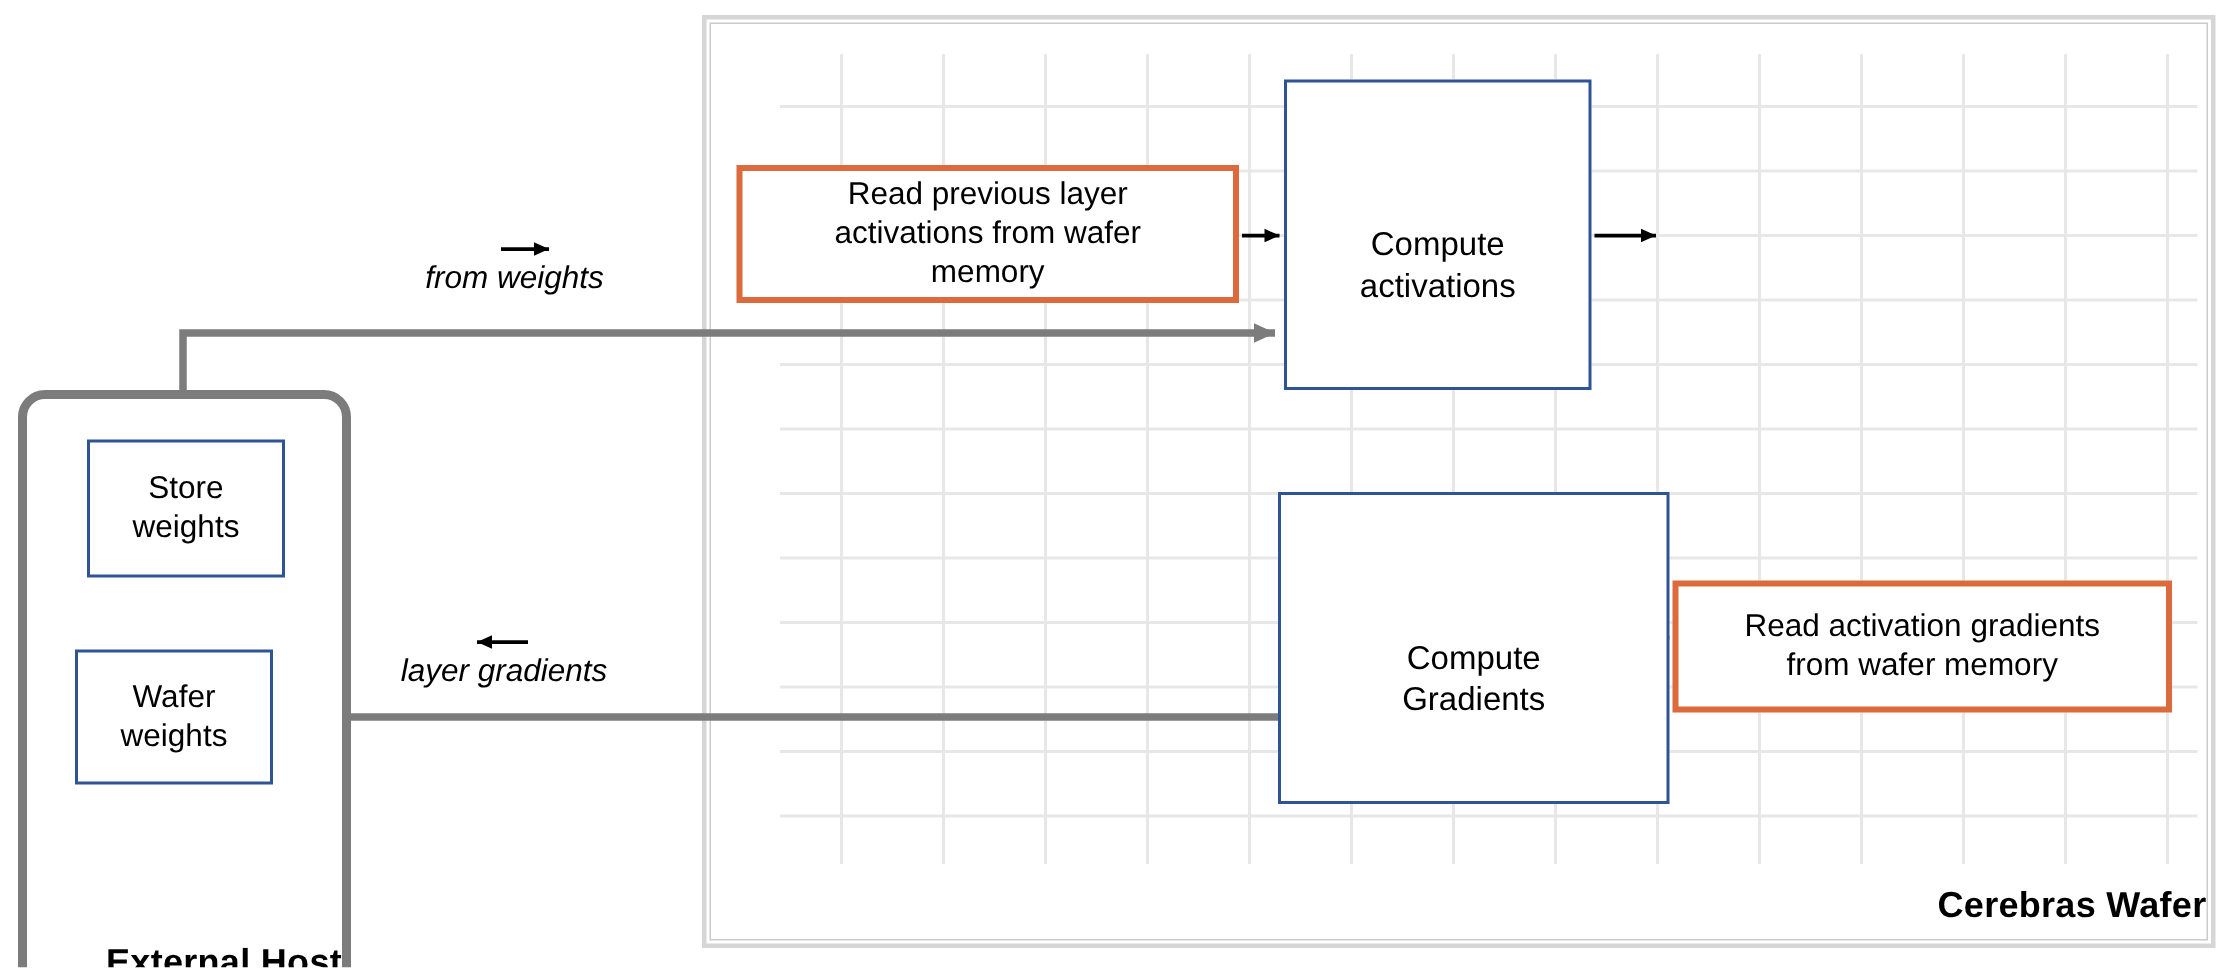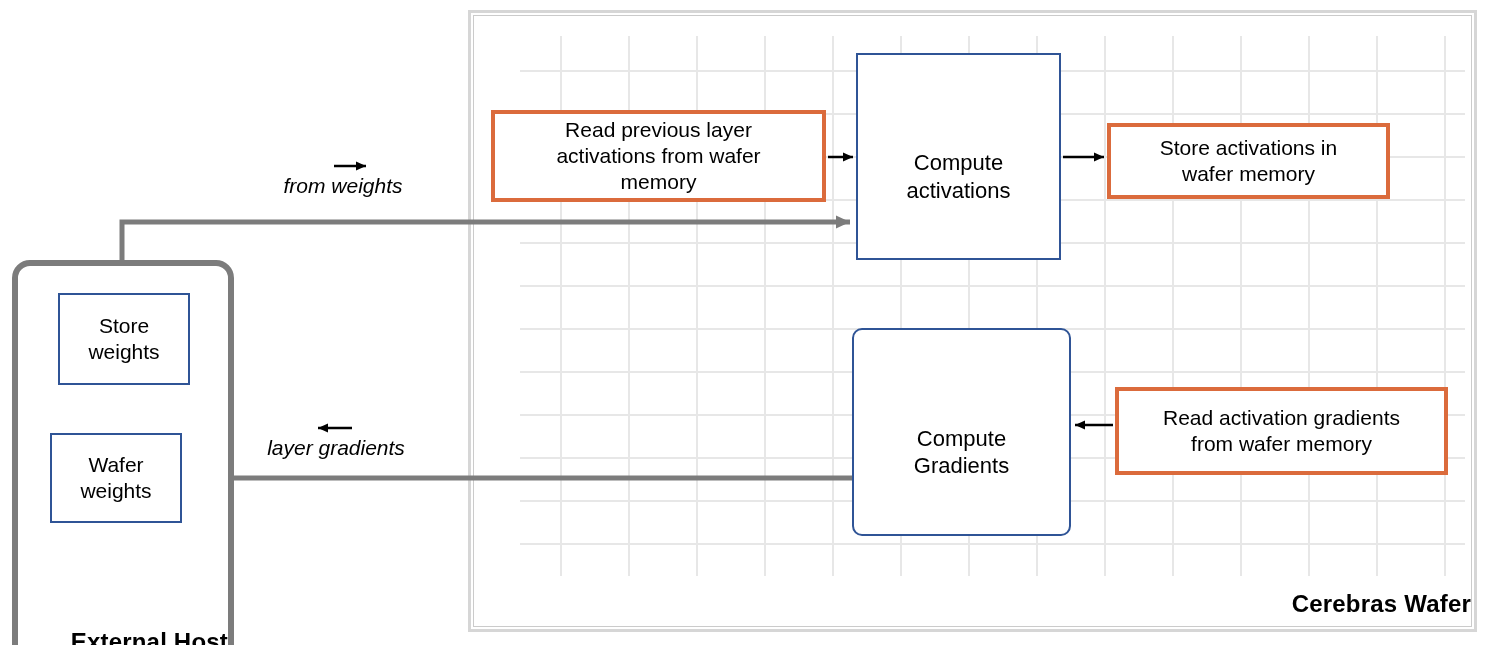--- a/index.html
+++ b/index.html
@@ -39,21 +39,21 @@
     position:absolute;box-sizing:border-box;background:#ffffff;
     display:flex;align-items:center;justify-content:center;
     text-align:center;line-height:1.25;
   }
   .box.orange{border:4px solid #DB6B3C;font-size:21px;padding:2px 22px;}
   .box.blue{border:2px solid #2F5496;font-size:22px;}
   .box.blue-sm{border:2px solid #2F5496;font-size:21px;}
   #read-prev{left:491px;top:110px;width:335px;height:92px;}
   #compute-activations{left:856px;top:53px;width:205px;height:207px;}
   #store-activations{left:1107px;top:123px;width:283px;height:76px;}
-  #compute-gradients{left:852px;top:328px;width:219px;height:208px;border-radius:10px;}
+  #compute-gradients{left:852px;top:328px;width:261px;height:208px;}
   #read-gradients{left:1115px;top:387px;width:333px;height:88px;}
   #store-weights{left:40px;top:27px;width:132px;height:92px;}
   #update-weights{left:32px;top:167px;width:132px;height:90px;}
   .wrap-narrow{display:inline-block;max-width:95px;}
   .wrap-mid{display:inline-block;max-width:150px;margin-top:40px;}
   
   .flow-label{
     position:absolute;font-style:italic;font-size:21px;text-align:center;
   }
   #lw-label{left:258px;top:174px;width:170px;}
@@ -95,23 +95,20 @@
     <line x1="334" y1="166" x2="366" y2="166" stroke="#000" stroke-width="2.5" marker-end="url(#arrow-black)"></line>
     <line x1="352" y1="428" x2="318" y2="428" stroke="#000" stroke-width="2.5" marker-end="url(#arrow-black)"></line>
   </svg>
 
   <div class="box orange" id="read-prev">
     <span>Read previous layer activations from wafer memory</span>
   </div>
   <div class="box blue" id="compute-activations">
     <span class="wrap-mid">Compute activations</span>
   </div>
-  <div class="box orange" id="store-activations">
-    <span>Store activations in wafer memory</span>
-  </div>
   <div class="box blue" id="compute-gradients">
     <span class="wrap-mid">Compute Gradients</span>
   </div>
   <div class="box orange" id="read-gradients">
     <span>Read activation gradients from wafer memory</span>
   </div>
 
   <div class="host">
     <div class="box blue-sm" id="store-weights">
       <span class="wrap-narrow">Store weights</span>

